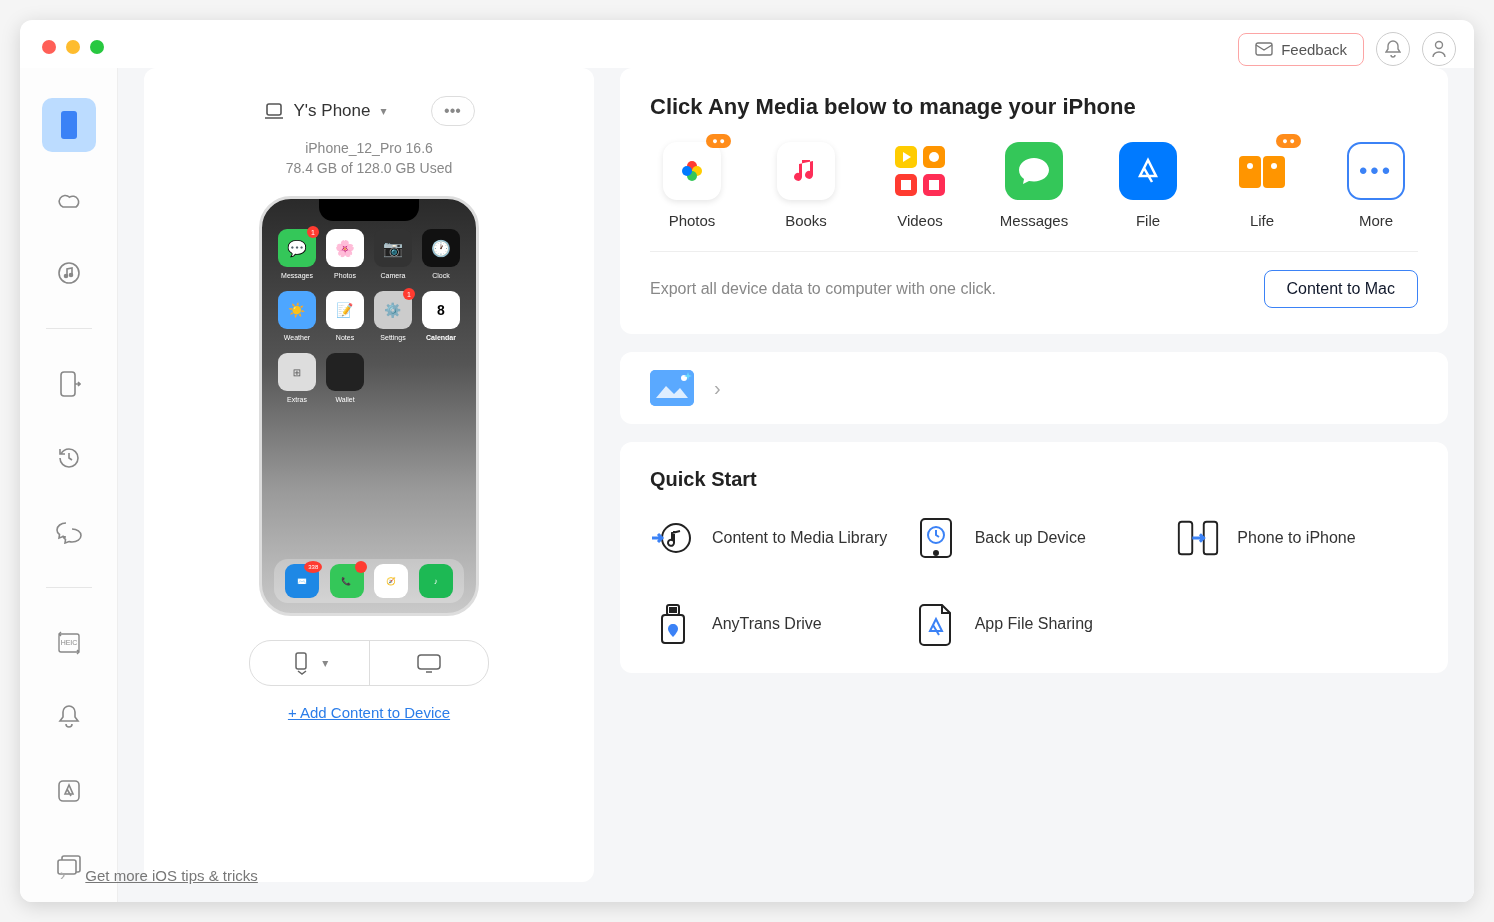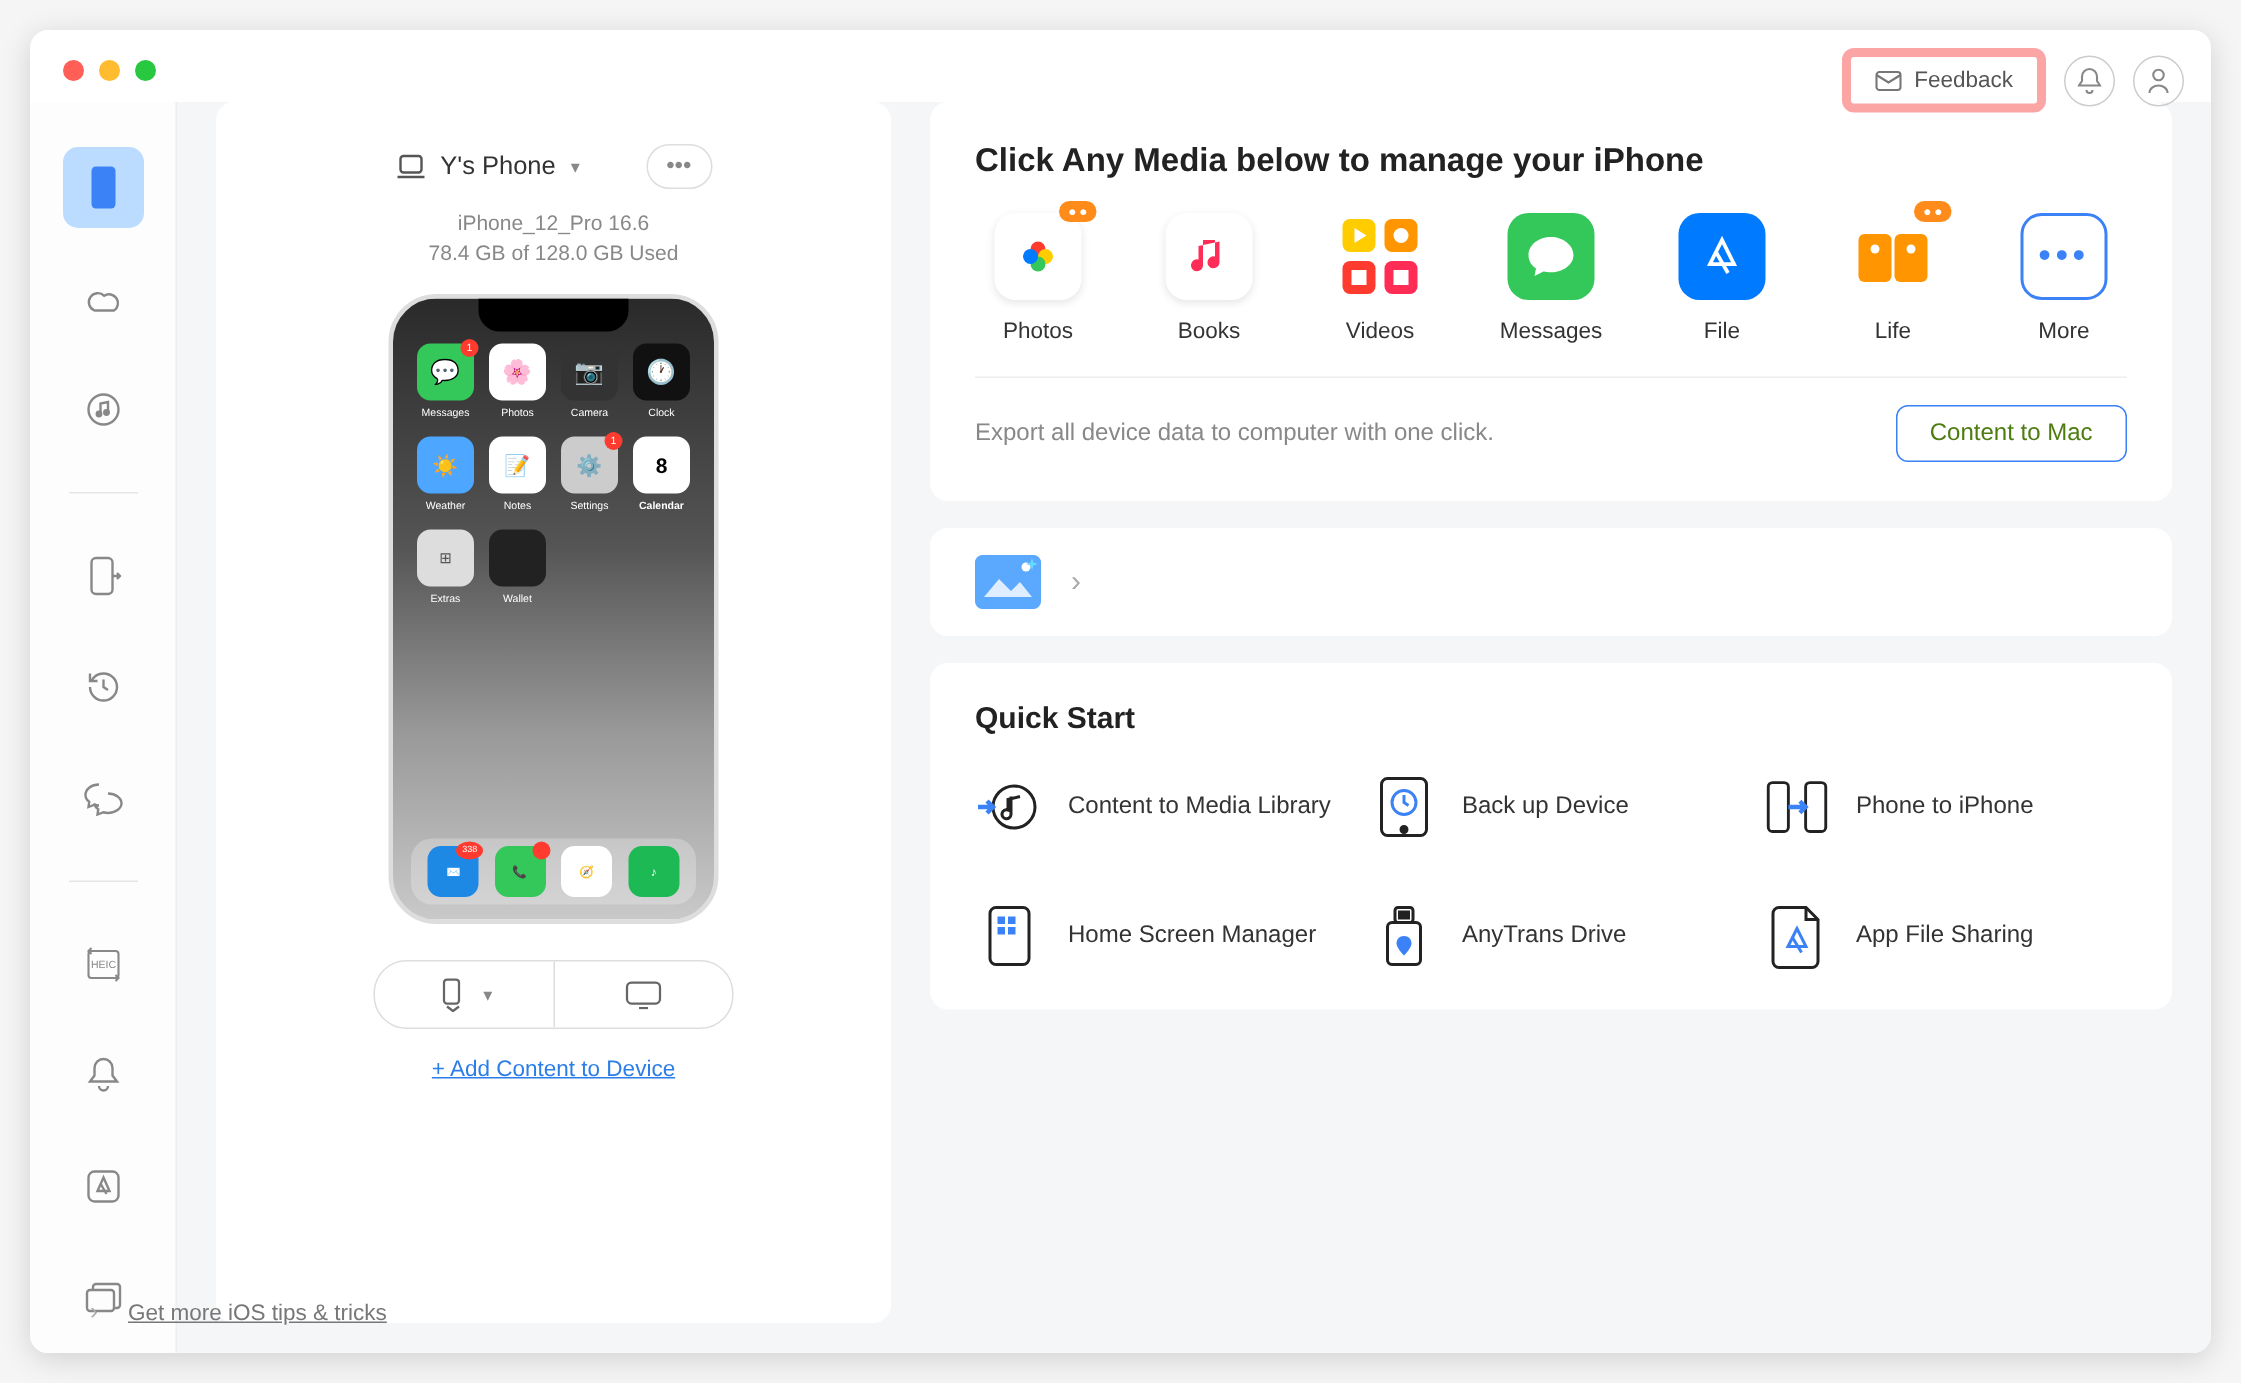--- a/index.html
+++ b/index.html
@@ -2,21 +2,21 @@
 <html><head>
 <meta charset="utf-8">
 <style>
 * { margin:0; padding:0; box-sizing:border-box; font-family:-apple-system,BlinkMacSystemFont,"Segoe UI",sans-serif; }
 body { background:#f5f5f5; display:flex; justify-content:center; align-items:flex-start; padding:20px; }
 .window { width:1454px; height:882px; background:#fff; border-radius:12px; box-shadow:0 4px 20px rgba(0,0,0,.15); overflow:hidden; display:flex; flex-direction:column; position:relative; }
 .mac-dots { position:absolute; top:20px; left:22px; display:flex; gap:10px; z-index:10; }
 .dot { width:14px; height:14px; border-radius:50%; }
 .dot.red{background:#ff5f57}.dot.yellow{background:#febc2e}.dot.green{background:#28c840}
 .top-right { position:absolute; top:12px; right:18px; display:flex; gap:12px; align-items:center; z-index:10; }
-.feedback-btn { display:flex; align-items:center; gap:8px; padding:7px 16px; border:6px solid #fca5a5; border-radius:8px; background:#fff; cursor:pointer; font-size:15px; color:#555; }
+.feedback-btn { display:flex; align-items:center; gap:8px; padding:7px 16px; border:1px solid #fca5a5; border-radius:8px; background:#fff; cursor:pointer; font-size:15px; color:#555; }
 .circle-btn { width:34px; height:34px; border:1px solid #ccc; border-radius:50%; display:flex; align-items:center; justify-content:center; cursor:pointer; color:#888; }
 .body { display:flex; flex:1; padding-top:48px; }
 .sidebar { width:100px; background:#fdfdfd; border-right:1px solid #eee; display:flex; flex-direction:column; align-items:center; padding-top:30px; gap:20px; }
 .sb-item { width:54px; height:54px; border-radius:10px; display:flex; align-items:center; justify-content:center; cursor:pointer; color:#888; }
 .sb-item.active { background:#bcdcff; color:#3b82f6; }
 .sb-divider { width:46px; height:1px; background:#e6e6e6; margin:8px 0; }
 .main { flex:1; display:flex; gap:26px; padding:0 26px 20px 26px; background:#f5f6f8; }
 .panel-left { width:450px; background:#fff; border-radius:12px; padding:28px 20px 20px 20px; display:flex; flex-direction:column; align-items:center; }
 .device-row { display:flex; align-items:center; gap:14px; margin-bottom:8px; }
 .device-name { font-size:17px; color:#333; display:flex; align-items:center; gap:10px; }
@@ -39,21 +39,21 @@
 .panel-right { flex:1; display:flex; flex-direction:column; gap:18px; }
 .card { background:#fff; border-radius:12px; padding:26px 30px; }
 .section-title { font-size:22px; font-weight:600; color:#222; margin-bottom:22px; }
 .media-row { display:flex; gap:30px; padding-bottom:22px; border-bottom:1px solid #eee; }
 .media-item { display:flex; flex-direction:column; align-items:center; gap:12px; cursor:pointer; position:relative; width:84px; }
 .media-icon { width:58px; height:58px; border-radius:14px; display:flex; align-items:center; justify-content:center; position:relative; }
 .media-label { font-size:15px; color:#333; }
 .badge-orange { position:absolute; top:-8px; right:-10px; background:#ff8c1a; color:#fff; border-radius:10px; padding:2px 6px; font-size:9px; display:flex; gap:2px; }
 .export-row { display:flex; align-items:center; justify-content:space-between; margin-top:18px; }
 .export-text { color:#888; font-size:16px; }
-.content-mac-btn { border:1.5px solid #3b82f6; color:#4d7c0f; padding:9px 22px; border-radius:8px; font-size:16px; background:#fff; cursor:pointer; }
+.content-mac-btn { border:1.5px solid #3b82f6; color:#0f172a; padding:9px 22px; border-radius:8px; font-size:16px; background:#fff; cursor:pointer; }
 .discover-card { display:flex; align-items:center; gap:20px; padding:18px 30px; }
 .discover-icon { width:44px; height:36px; background:linear-gradient(135deg,#4da6ff,#66b3ff); border-radius:6px; position:relative; }
 .discover-text { flex:1; font-size:17px; color:#333; text-align:center; }
 .quick-title { font-size:20px; font-weight:600; color:#222; margin-bottom:24px; }
 .quick-grid { display:grid; grid-template-columns:repeat(3,1fr); gap:40px 20px; }
 .quick-item { display:flex; align-items:center; gap:16px; cursor:pointer; }
 .quick-icon { width:46px; height:46px; display:flex; align-items:center; justify-content:center; }
 .quick-label { font-size:16px; color:#333; }
 .footer { position:absolute; bottom:18px; left:40px; display:flex; align-items:center; gap:20px; }
 .footer-chev { color:#aaa; cursor:pointer; }
@@ -380,32 +380,20 @@
                   <svg width="48" height="42" viewBox="0 0 48 42" fill="none" stroke="#222" stroke-width="2">
                     <rect x="4" y="4" width="14" height="34" rx="3"></rect>
                     <rect x="30" y="4" width="14" height="34" rx="3"></rect>
                     <path d="M18 21h12m-4-4l4 4-4 4" stroke="#3b82f6" stroke-width="3"></path>
                   </svg>
                 </div>
               <div class="quick-label">Phone to iPhone</div>
             </div>
             <div class="quick-item">
               <div class="quick-icon">
-                  <svg width="46" height="46" viewBox="0 0 46 46" fill="none" stroke="#222" stroke-width="2">
-                    <rect x="10" y="4" width="26" height="38" rx="4"></rect>
-                    <rect x="15" y="10" width="5" height="5" fill="#3b82f6" stroke="none"></rect>
-                    <rect x="22" y="10" width="5" height="5" fill="#3b82f6" stroke="none"></rect>
-                    <rect x="15" y="17" width="5" height="5" fill="#3b82f6" stroke="none"></rect>
-                    <rect x="22" y="17" width="5" height="5" fill="#3b82f6" stroke="none"></rect>
-                  </svg>
-                </div>
-              <div class="quick-label">Home Screen Manager</div>
-            </div>
-            <div class="quick-item">
-              <div class="quick-icon">
                   <svg width="38" height="46" viewBox="0 0 38 46" fill="none" stroke="#222" stroke-width="2">
                     <rect x="8" y="14" width="22" height="28" rx="3"></rect>
                     <rect x="13" y="4" width="12" height="10" rx="2"></rect>
                     <rect x="16" y="7" width="6" height="4" fill="#222"></rect>
                     <path d="M14 28c0-3 2-5 5-5s5 2 5 5-5 8-5 8-5-5-5-8z" fill="#3b82f6" stroke="none"></path>
                   </svg>
                 </div>
               <div class="quick-label">AnyTrans Drive</div>
             </div>
             <div class="quick-item">

